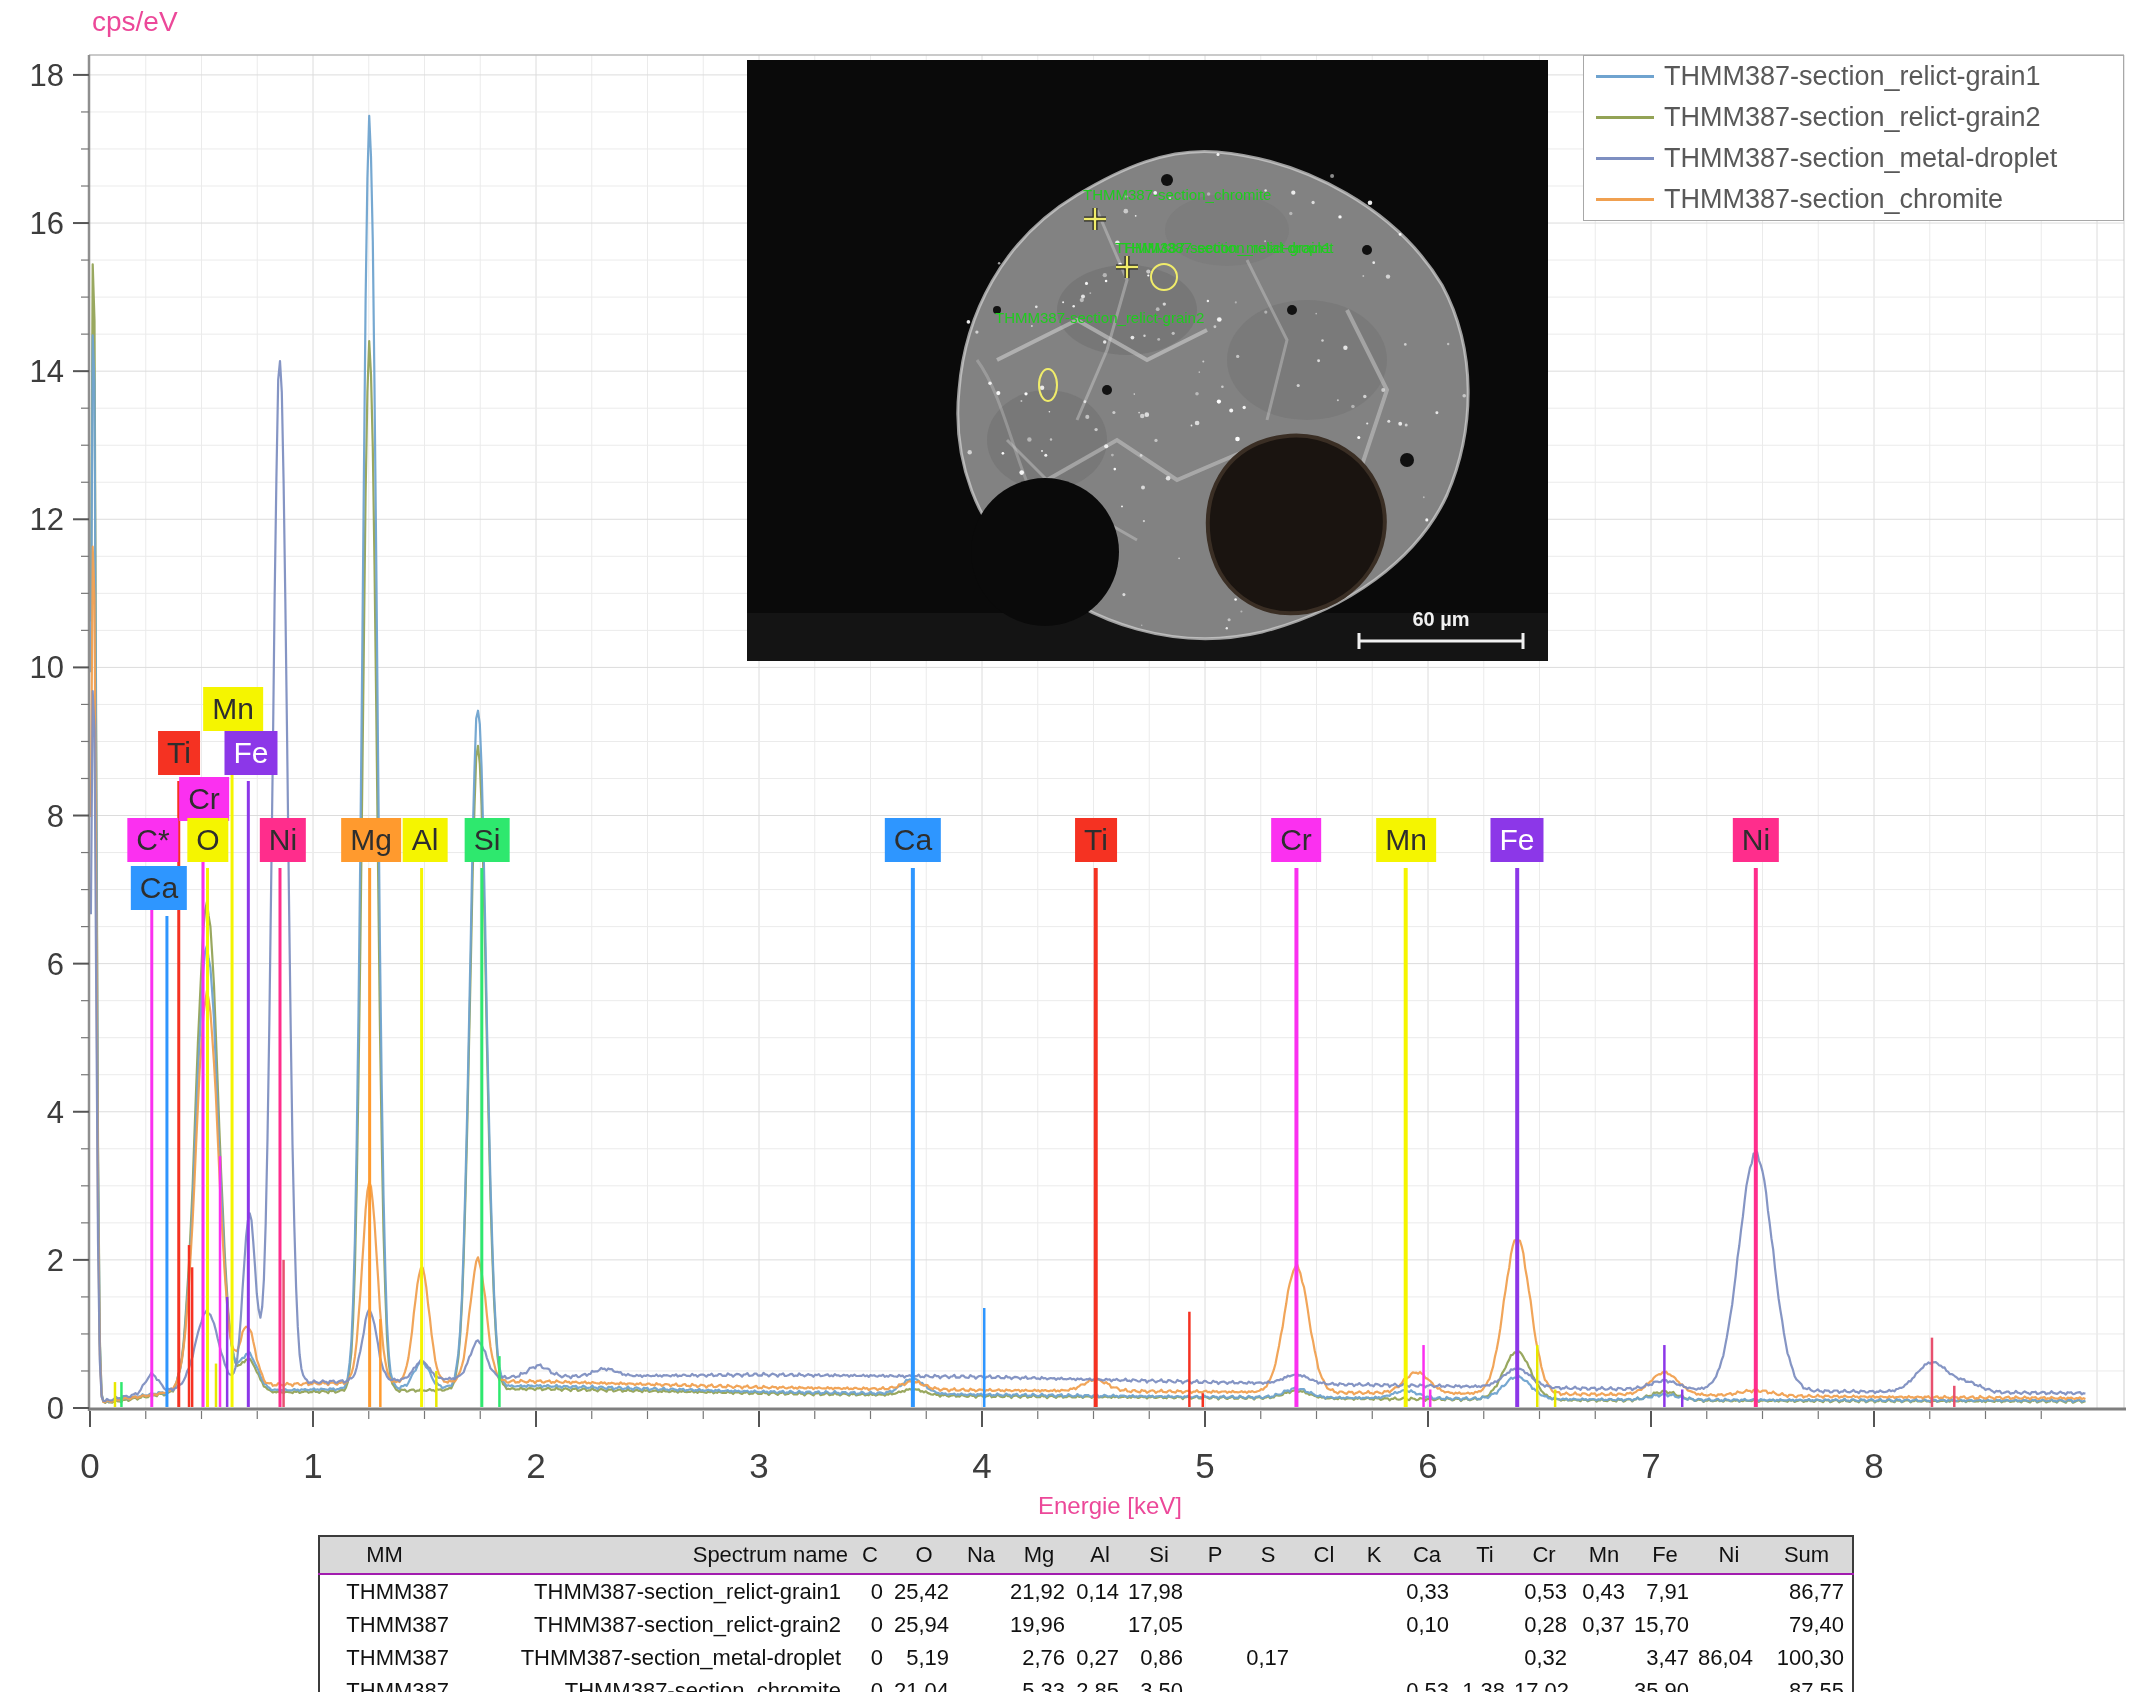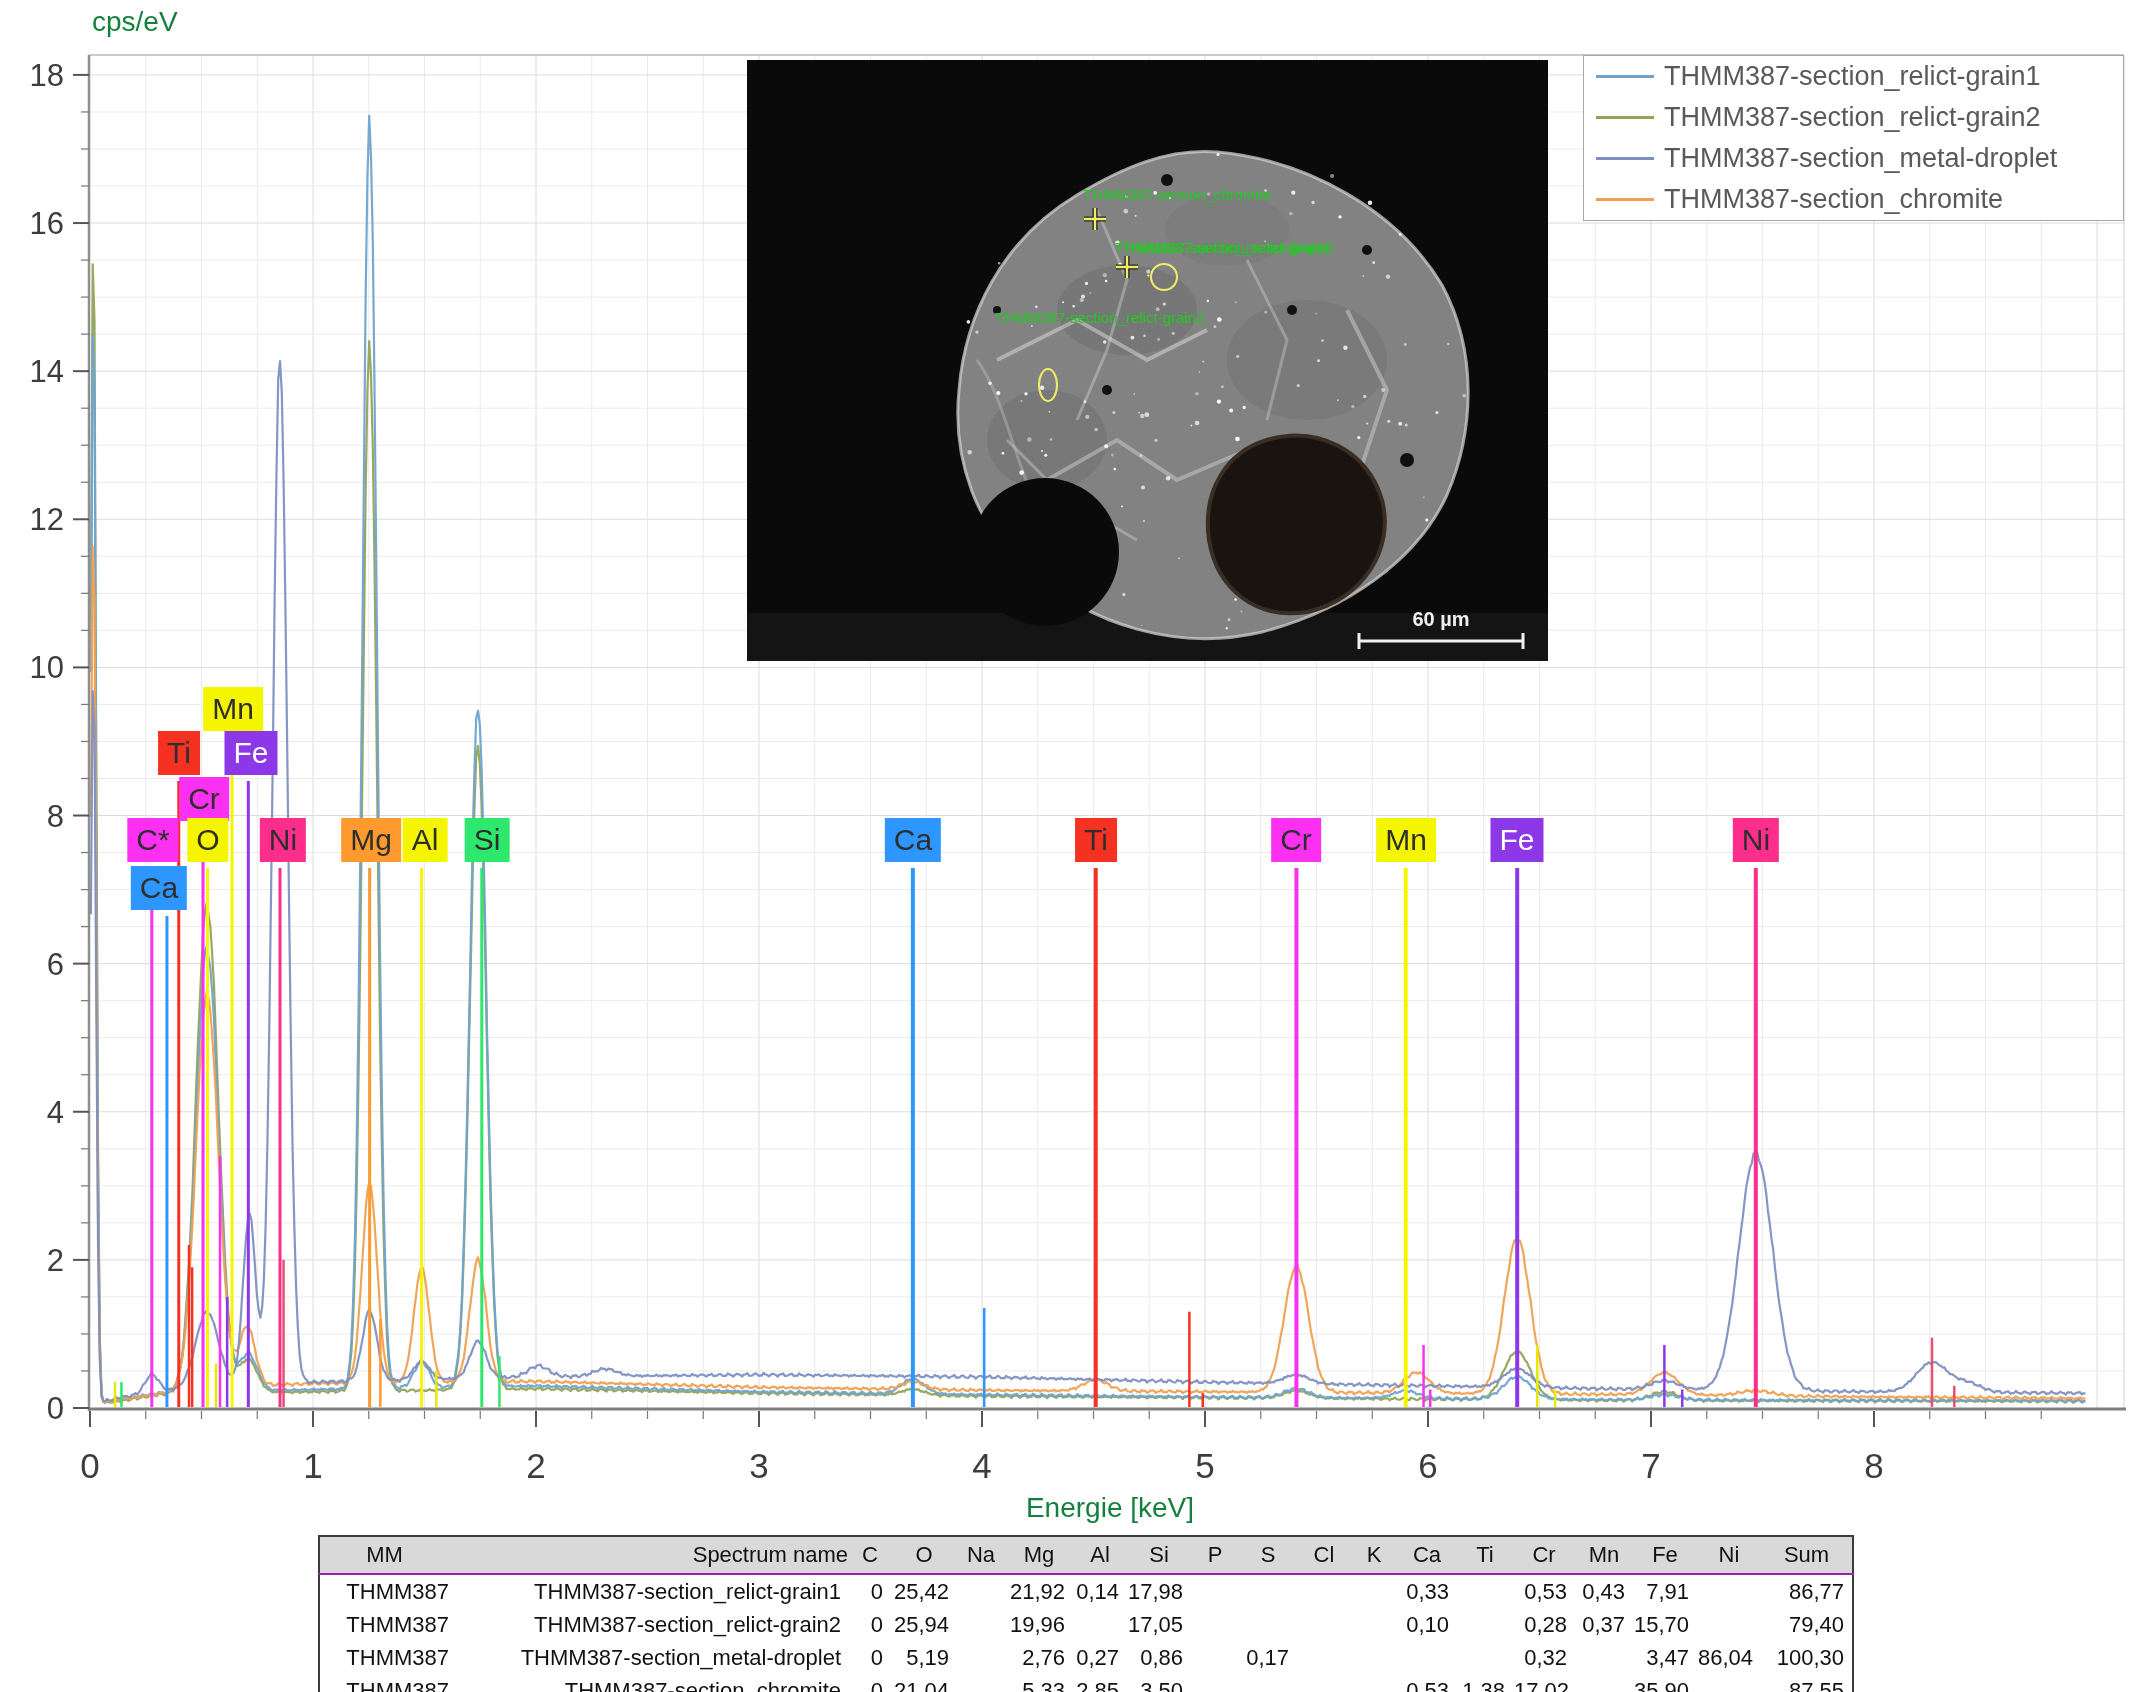--- a/index.html
+++ b/index.html
@@ -1,21 +1,21 @@
 <!DOCTYPE html>
 <html><head>
 <meta charset="utf-8">
 <style>
   html,body{margin:0;padding:0;background:#fff;}
   #stage{position:relative;width:2130px;height:1692px;background:#ffffff;overflow:hidden;
          font-family:"Liberation Sans", sans-serif;}
   #chart-svg{position:absolute;left:0;top:0;z-index:1;}
-  .axis-title{position:absolute;color:#15803d;z-index:2;}
+  .axis-title{position:absolute;color:#ec4899;z-index:2;}
   #y-axis-title{left:92px;top:6px;font-size:28px;}
-  #x-axis-title{left:960px;top:1492px;font-size:28px;width:300px;text-align:center;}
+  #x-axis-title{left:960px;top:1492px;font-size:24px;width:300px;text-align:center;}
   #labels-layer{position:absolute;left:0;top:0;z-index:2;}
   .ellabel{position:absolute;height:44px;line-height:44px;padding:0 9px;font-size:30px;
            font-weight:500;transform:translateX(-50%);white-space:nowrap;}
   #inset{position:absolute;left:747px;top:60px;width:801px;height:601px;z-index:3;}
   #legend{position:absolute;left:1583px;top:55px;width:541px;height:166px;background:#ffffff;
           border:1px solid #a8a8a8;box-sizing:border-box;z-index:4;}
   .legend-row{display:flex;align-items:center;height:41px;padding-left:12px;}
   .legend-swatch{width:58px;height:3px;margin-right:10px;flex:0 0 auto;}
   .legend-label{font-size:27px;color:#595959;white-space:nowrap;}
   #el-table{position:absolute;left:318px;top:1535px;width:1534px;border-collapse:collapse;

